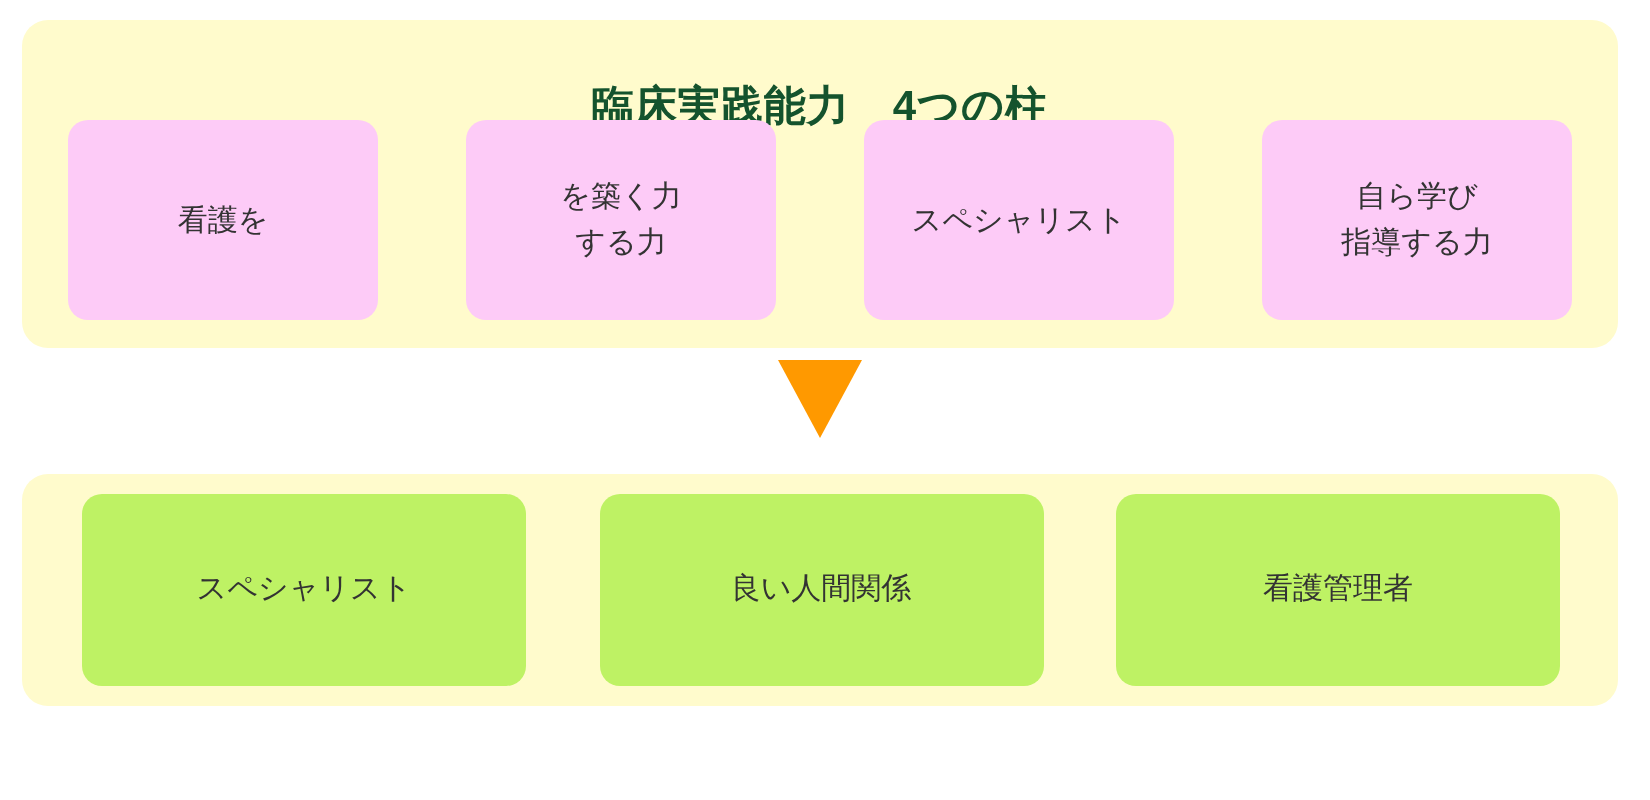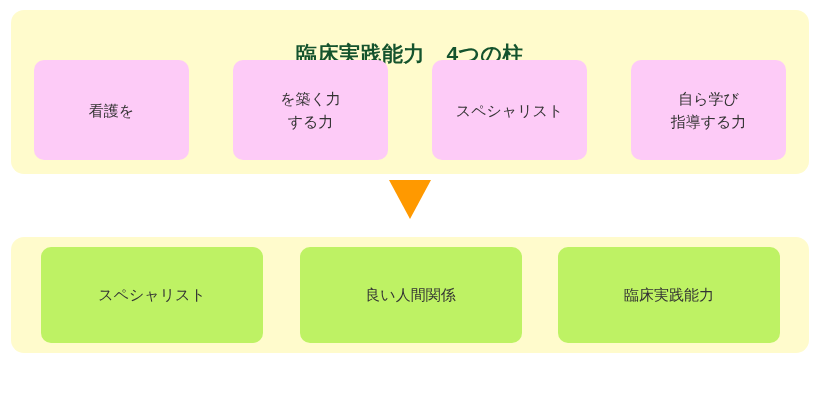--- a/index.html
+++ b/index.html
@@ -161,17 +161,17 @@
   <section class="panel" id="panel-roles"></section>
 
   <div id="role-row">
     <div class="role-box">
       <span>スペシャリスト</span>
     </div>
     <div class="role-box">
       <span>良い人間関係</span>
     </div>
     <div class="role-box">
-      <span>臨床実践能力</span>
+      <span>看護管理者</span>
     </div>
   </div>
 
 </div>
 
 </body></html>

